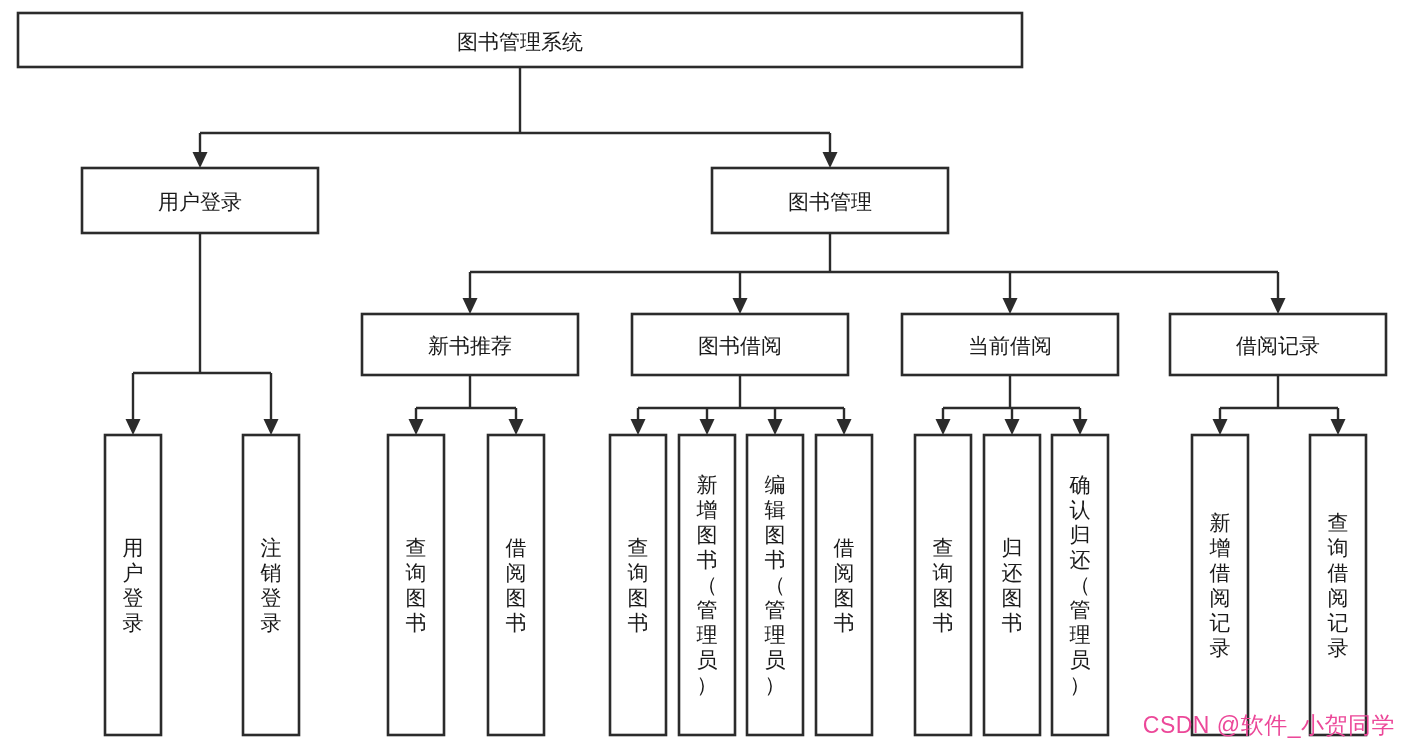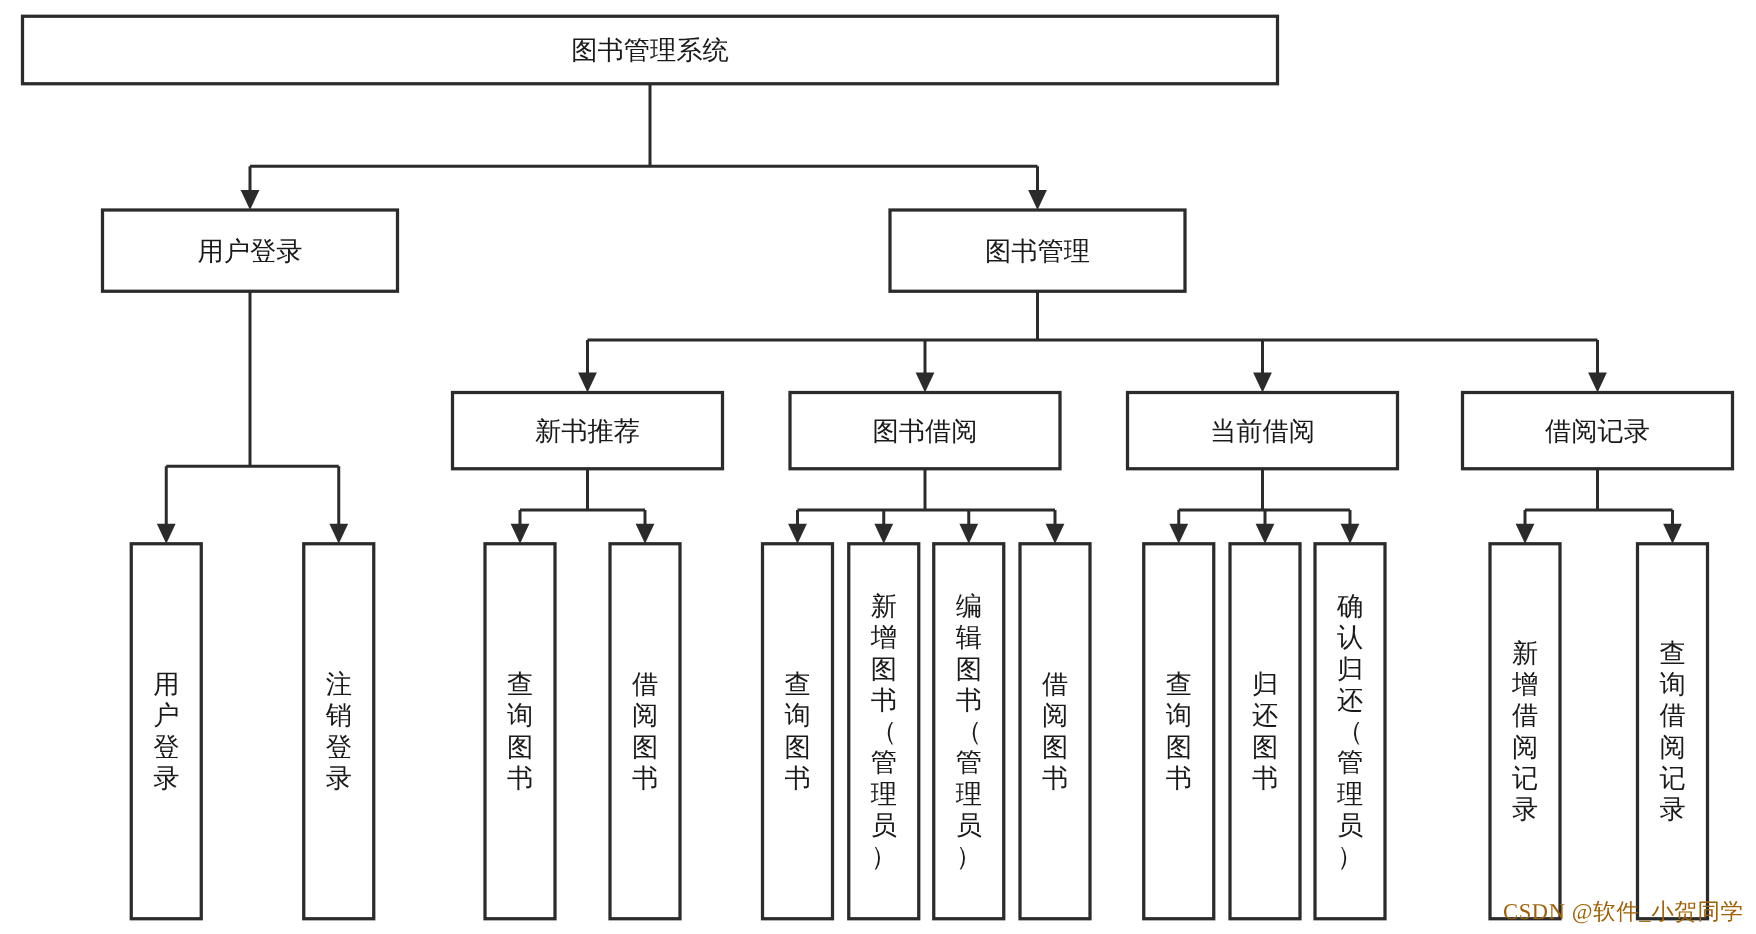--- a/index.html
+++ b/index.html
@@ -49,23 +49,23 @@
   .node-label-vertical {
     font-family: "Liberation Sans", "DejaVu Sans", sans-serif;
     fill: #1a1a1a;
     font-size: 21px;
     text-anchor: middle;
   }
   .watermark {
     position: absolute;
     right: 10px;
     bottom: 6px;
-    font-family: Liberation Serif, serif;
-    font-size: 18px;
-    color: #a16207;
+    font-family: Liberation Sans, sans-serif;
+    font-size: 23px;
+    color: #ec4899;
     white-space: nowrap;
     letter-spacing: 0.5px;
   }
 </style>
 </head>
 <body>
 
 <div id="diagram-root">
   <svg class="diagram" viewBox="0 0 1405 747" xmlns="http://www.w3.org/2000/svg">
     <g id="edges-layer">

